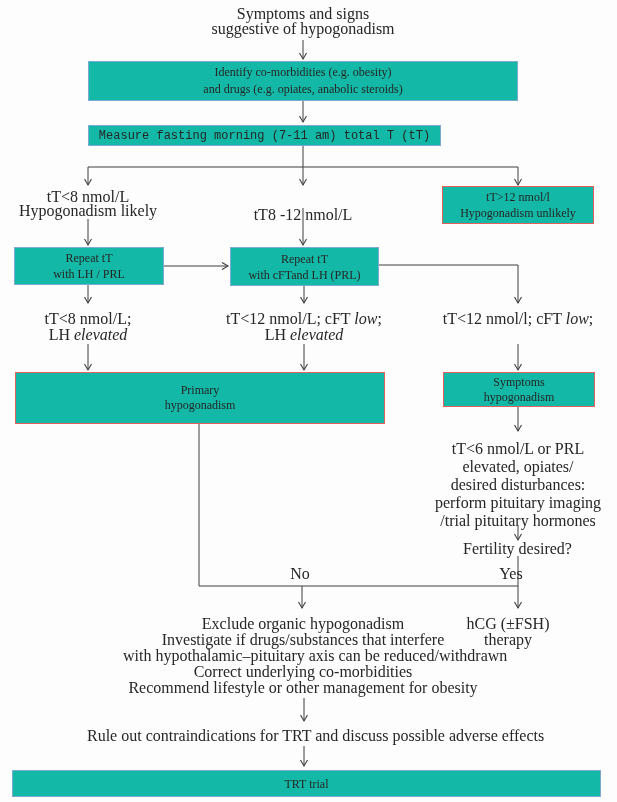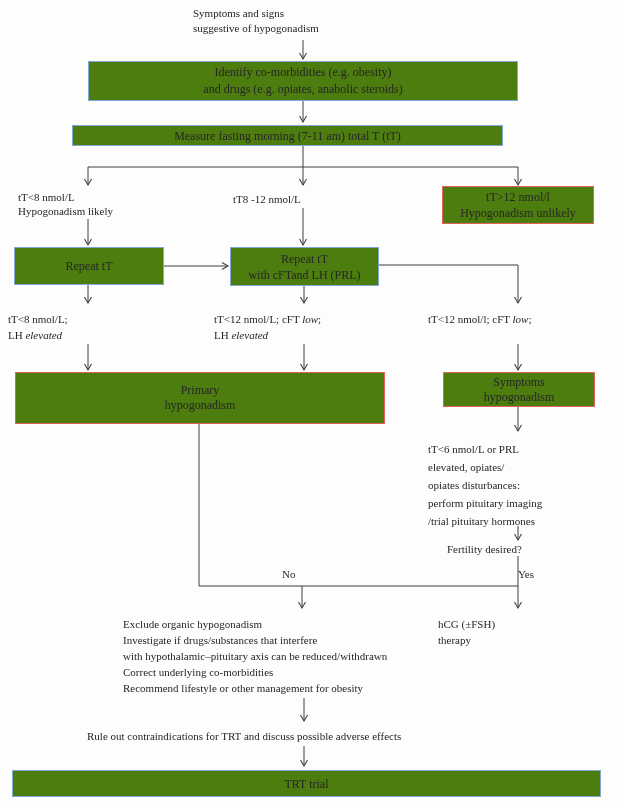--- a/index.html
+++ b/index.html
@@ -1,21 +1,21 @@
 <!DOCTYPE html>
 <html><head>
 <meta charset="utf-8">
 <style>
   html,body{margin:0;padding:0;background:#ffffff;}
   #page{position:relative;width:617px;height:802px;background:#fdfdfd;overflow:hidden;
         font-family:"Liberation Serif", serif;color:#262626;}
   #connectors{position:absolute;left:0;top:0;width:617px;height:802px;}
-  .tn{position:absolute;text-align:left;font-size:11px;line-height:16px;white-space:nowrap;font-family:Liberation Serif, serif;}
+  .tn{position:absolute;text-align:center;font-size:16px;line-height:16px;white-space:nowrap;font-family:Liberation Serif, serif;}
   .tn .ln{white-space:nowrap;}
-  .box{position:absolute;box-sizing:border-box;background:#4d7c0f;
+  .box{position:absolute;box-sizing:border-box;background:#14b8a6;
        display:flex;flex-direction:column;justify-content:center;
        text-align:center;font-size:12px;line-height:17px;}
   .blue{border:1px solid #7ea9d3;}
   .red{border:1.6px solid #e2615d;}
   i{font-style:italic;}
 </style>
 </head>
 <body>
 
 <div id="page">
@@ -59,40 +59,41 @@
   <div class="tn" style="left:193px;top:6px;width:220px;line-height:15px;">
     <div class="ln">Symptoms and signs</div>
     <div class="ln">suggestive of hypogonadism</div>
   </div>
 
   <div class="box blue" style="left:88px;top:61px;width:430px;height:40px;">
     <div class="ln">Identify co-morbidities (e.g. obesity)</div>
     <div class="ln">and drugs (e.g. opiates, anabolic steroids)</div>
   </div>
 
-  <div class="box blue" style="left:72px;top:125px;width:431px;height:21px;line-height:18px;">
+  <div class="box blue" style="left:88px;top:125px;width:353px;height:21px;line-height:18px;font-family:Liberation Mono, monospace;">
     <div class="ln">Measure fasting morning (7-11 am) total T (tT)</div>
   </div>
 
   <div class="tn" style="left:18px;top:190px;width:140px;line-height:14px;">
     <div class="ln">tT&lt;8 nmol/L</div>
     <div class="ln">Hypogonadism likely</div>
   </div>
 
-  <div class="tn" style="left:233px;top:192px;width:140px;line-height:14px;">
+  <div class="tn" style="left:233px;top:208px;width:140px;line-height:14px;">
     <div class="ln">tT8 -12 nmol/L</div>
   </div>
 
   <div class="box red" style="left:442px;top:186px;width:152px;height:38px;line-height:16px;">
     <div class="ln">tT&gt;12 nmol/l</div>
     <div class="ln">Hypogonadism unlikely</div>
   </div>
 
   <div class="box blue" style="left:14px;top:247px;width:150px;height:38px;line-height:16px;">
     <div class="ln">Repeat tT</div>
+    <div class="ln">with LH / PRL</div>
   </div>
 
   <div class="box blue" style="left:230px;top:247px;width:149px;height:39px;line-height:16px;">
     <div class="ln">Repeat tT</div>
     <div class="ln">with cFTand LH (PRL)</div>
   </div>
 
   <div class="tn" style="left:8px;top:311px;width:160px;">
     <div class="ln">tT&lt;8 nmol/L;</div>
     <div class="ln"><span>LH </span><i>elevated</i></div>
@@ -113,32 +114,32 @@
   </div>
 
   <div class="box red" style="left:443px;top:372px;width:152px;height:35px;line-height:15px;">
     <div class="ln">Symptoms</div>
     <div class="ln">hypogonadism</div>
   </div>
 
   <div class="tn" style="left:428px;top:440px;width:180px;line-height:18px;">
     <div class="ln">tT&lt;6 nmol/L or PRL</div>
     <div class="ln">elevated, opiates/</div>
-    <div class="ln">opiates disturbances:</div>
+    <div class="ln">desired disturbances:</div>
     <div class="ln">perform pituitary imaging</div>
     <div class="ln">/trial pituitary hormones</div>
   </div>
 
   <div class="tn" style="left:447px;top:542px;width:141px;line-height:14px;">
     <div class="ln">Fertility desired?</div>
   </div>
 
   <div class="tn" style="left:282px;top:567px;width:36px;line-height:14px;">No</div>
 
-  <div class="tn" style="left:518px;top:567px;width:36px;line-height:14px;">Yes</div>
+  <div class="tn" style="left:493px;top:567px;width:36px;line-height:14px;">Yes</div>
 
   <div class="tn" style="left:123px;top:616px;width:360px;line-height:16px;">
     <div class="ln">Exclude organic hypogonadism</div>
     <div class="ln">Investigate if drugs/substances that interfere</div>
     <div class="ln">with hypothalamic–pituitary axis can be reduced/withdrawn</div>
     <div class="ln">Correct underlying co-morbidities</div>
     <div class="ln">Recommend lifestyle or other management for obesity</div>
   </div>
 
   <div class="tn" style="left:438px;top:616px;width:140px;line-height:16px;">

